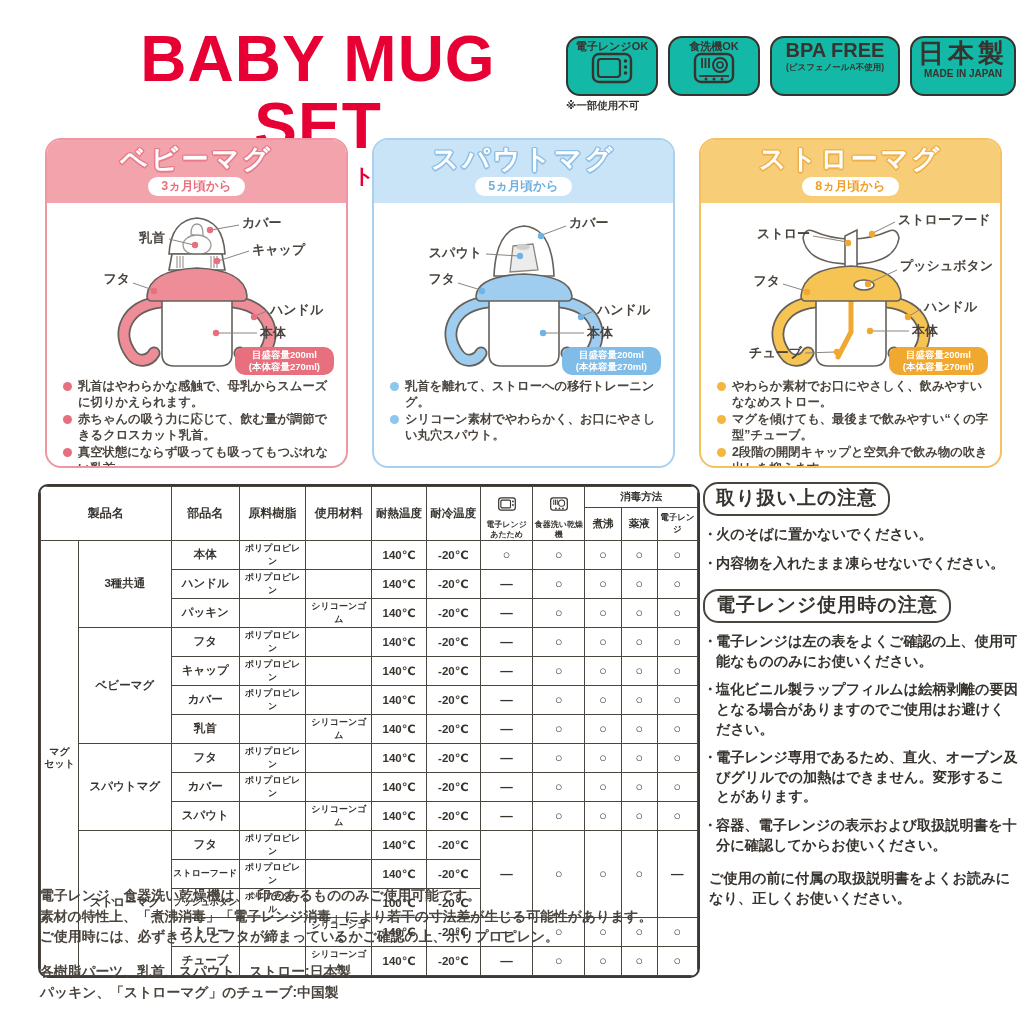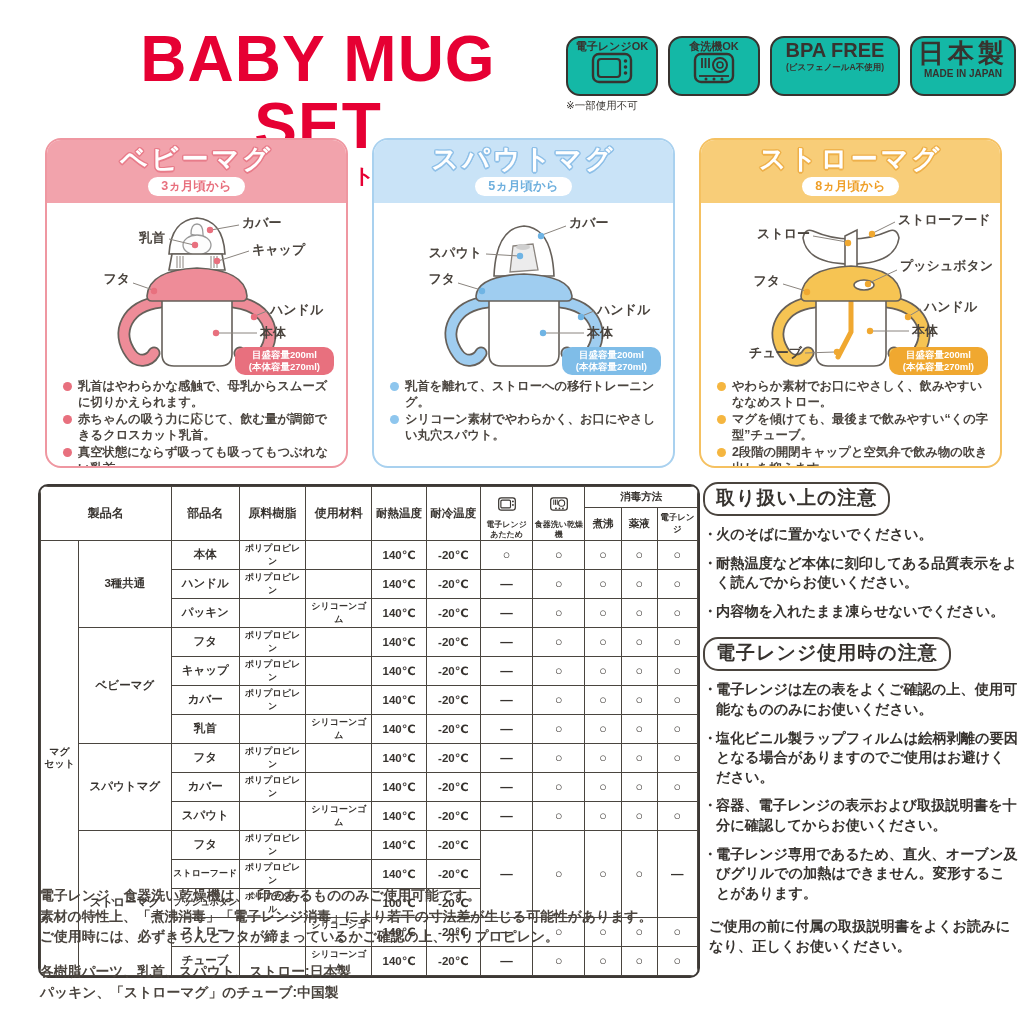--- a/index.html
+++ b/index.html
@@ -8,21 +8,21 @@
 
   
   .title-block{position:absolute;left:78px;top:26px;width:480px;text-align:center;}
   .main-title{font-size:64px;font-weight:800;color:#e60033;letter-spacing:1px;line-height:1.05;}
   .sub-title{font-size:21px;font-weight:800;color:#e60033;margin-top:2px;letter-spacing:2px;}
 
   .badges{position:absolute;left:566px;top:36px;display:flex;gap:10px;align-items:flex-start;}
   .badge{border:2.5px solid #37332f;border-radius:14px;background:#14b8a6;height:60px;
          display:flex;flex-direction:column;align-items:center;padding:2px 6px;box-sizing:border-box;}
   .badge .b-label{font-size:11px;font-weight:800;color:#37332f;line-height:1.1;}
-  .badge-note{font-size:10.5px;font-weight:400;color:#37332f;margin-top:3px;text-align:left;}
+  .badge-note{font-size:10.5px;font-weight:700;color:#37332f;margin-top:3px;text-align:left;}
   .bpa-main{font-size:20px;font-weight:800;color:#37332f;line-height:1;}
   .bpa-sub{font-size:8.5px;font-weight:700;color:#37332f;margin-top:2px;}
   .jp-main{font-size:26px;font-weight:800;color:#37332f;line-height:1;letter-spacing:4px;}
   .jp-sub{font-size:10px;font-weight:800;color:#37332f;margin-top:2px;}
 
   
   .card{position:absolute;top:138px;width:303px;height:330px;border-radius:16px;background:#fff;
         box-sizing:border-box;overflow:hidden;}
   .card-head{text-align:center;padding:5px 0 7px;}
   .card-title{font-size:27px;font-weight:800;color:#fff;letter-spacing:3px;line-height:1.1;}
@@ -567,27 +567,26 @@
     </div>
   <div class="origin-notes">
       <div class="note-line"><span class="li-text">各樹脂パーツ、乳首、スパウト、ストロー:日本製</span></div>
       <div class="note-line"><span class="li-text">パッキン、「ストローマグ」のチューブ:中国製</span></div>
     </div>
 
   <div class="right-col">
     <div class="sec-title">取り扱い上の注意</div>
     <div>
         <div class="caution-item"><span class="dot"></span><span class="li-text">火のそばに置かないでください。</span></div>
-        <div class="caution-item"><span class="dot"></span><span class="li-text">耐熱温度など本体に刻印してある品質表示をよく読んでからお使いください。</span></div>
         <div class="caution-item"><span class="dot"></span><span class="li-text">内容物を入れたまま凍らせないでください。</span></div>
       </div>
     <div class="sec-gap"></div>
     <div class="sec-title">電子レンジ使用時の注意</div>
     <div>
         <div class="caution-item"><span class="dot"></span><span class="li-text">電子レンジは左の表をよくご確認の上、使用可能なもののみにお使いください。</span></div>
         <div class="caution-item"><span class="dot"></span><span class="li-text">塩化ビニル製ラップフィルムは絵柄剥離の要因となる場合がありますのでご使用はお避けください。</span></div>
+        <div class="caution-item"><span class="dot"></span><span class="li-text">電子レンジ専用であるため、直火、オーブン及びグリルでの加熱はできません。変形することがあります。</span></div>
         <div class="caution-item"><span class="dot"></span><span class="li-text">容器、電子レンジの表示および取扱説明書を十分に確認してからお使いください。</span></div>
-        <div class="caution-item"><span class="dot"></span><span class="li-text">電子レンジ専用であるため、直火、オーブン及びグリルでの加熱はできません。変形することがあります。</span></div>
       </div>
     <div class="final-note">ご使用の前に付属の取扱説明書をよくお読みになり、正しくお使いください。</div>
   </div>
 
 </div>
 
 </body></html>

